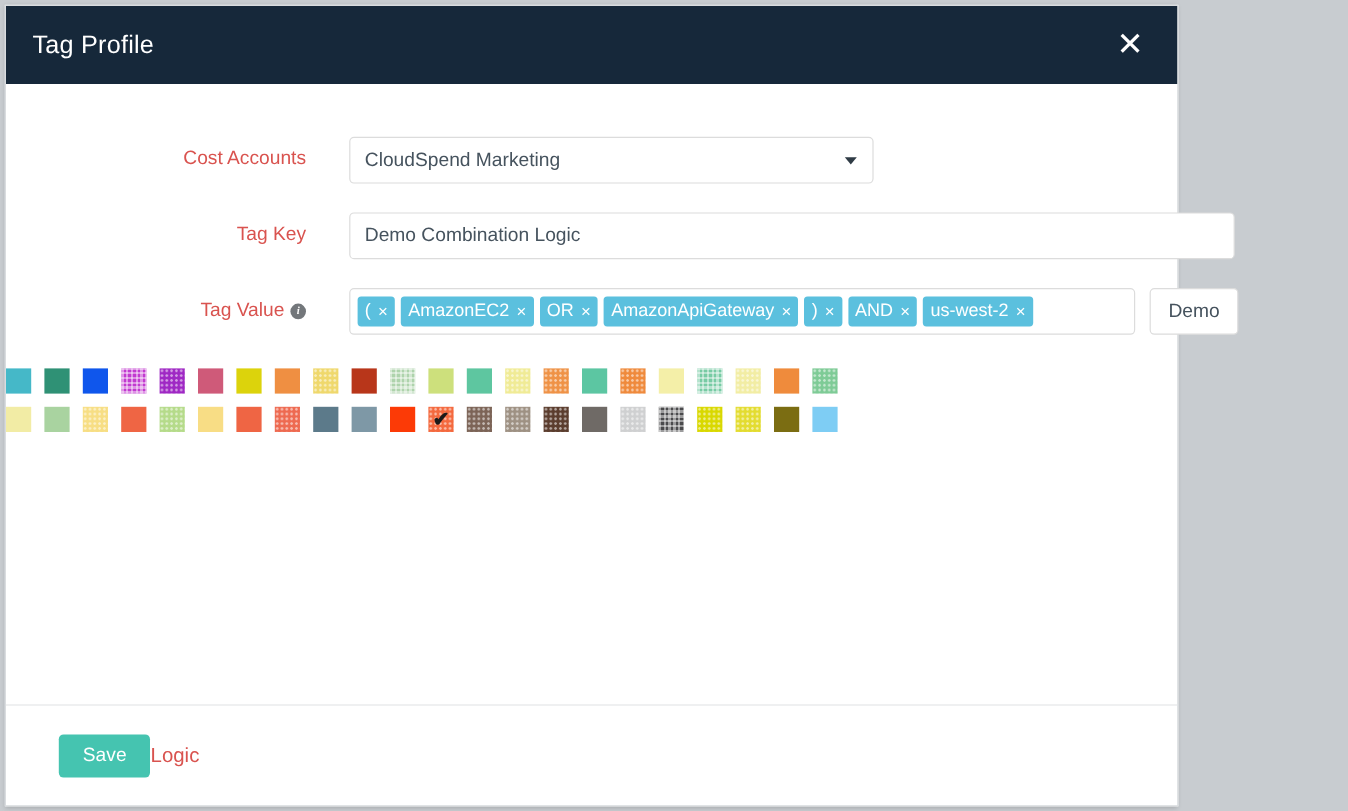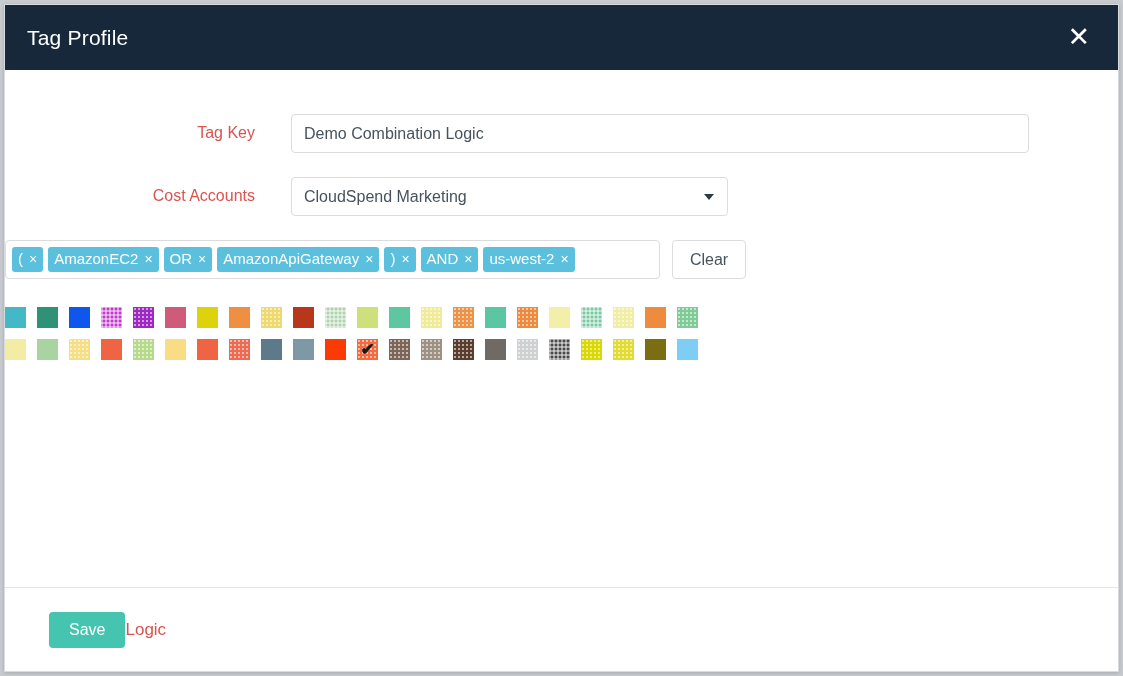--- a/index.html
+++ b/index.html
@@ -10,21 +10,21 @@
   body {
     font-family: "Liberation Sans", sans-serif;
     width: 1123px;
     height: 676px;
     overflow: hidden;
   }
   .modal {
     position: absolute;
     left: 4px;
     top: 4px;
-    width: 1115px;
+    width: 978px;
     height: 668px;
     background: #ffffff;
     border: 1px solid #d9dcdf;
     box-sizing: border-box;
     box-shadow: 0 1px 4px rgba(0,0,0,.18);
     display: flex;
     flex-direction: column;
   }
   
   .modal-header {
@@ -241,37 +241,40 @@
 <div class="modal">
 
   <div class="modal-header">
     <div class="modal-title">Tag Profile</div>
     <div class="close-btn">✕</div>
   </div>
 
   <div class="modal-body">
 
     <div class="form-row">
-      <div class="form-label">Tag Key</div>
-      <div class="form-control">
-        <input class="text-input" type="text" value="Demo Combination Logic" style="">
-      </div>
-    </div>
-
-    <div class="form-row">
       <div class="form-label">Cost Accounts</div>
       <div class="form-control">
         <div class="select-wrap">
           <div class="select-input">CloudSpend Marketing</div>
           <span class="select-caret"></span>
         </div>
       </div>
     </div>
 
     <div class="form-row">
+      <div class="form-label">Tag Key</div>
+      <div class="form-control">
+        <input class="text-input" type="text" value="Demo Combination Logic" style="">
+      </div>
+    </div>
+
+    <div class="form-row">
+      <div class="form-label">
+        <span>Tag Value</span><span class="label-info">i</span>
+      </div>
       <div class="form-control">
         <div class="token-input" id="token-input">
             <span class="token" style="background: rgb(91, 192, 222);">
               <span>(</span>
               <span class="token-x">×</span>
             </span>
             <span class="token" style="background: rgb(91, 192, 222);">
               <span>AmazonEC2</span>
               <span class="token-x">×</span>
             </span>
@@ -289,21 +292,21 @@
             </span>
             <span class="token" style="background: rgb(91, 192, 222); align-items: flex-end;">
               <span>AND</span>
               <span class="token-x">×</span>
             </span>
             <span class="token" style="background: rgb(91, 192, 222); justify-content: space-between;">
               <span>us-west-2</span>
               <span class="token-x">×</span>
             </span>
           </div>
-        <button class="clear-btn">Clear</button>
+        <button class="clear-btn">Demo</button>
       </div>
     </div>
 
     <div class="form-row">
       <div class="form-control">
         <div class="palette" id="palette">
             <div class="swatch" style="background: rgb(69, 184, 200);"></div>
             <div class="swatch" style="background: rgb(47, 145, 117);"></div>
             <div class="swatch" style="background: rgb(15, 86, 236);"></div>
             <div class="swatch" style="background: repeating-linear-gradient(0deg, rgba(255, 255, 255, 0.45) 0px, rgba(255, 255, 255, 0.45) 2px, transparent 2px, transparent 4px), repeating-linear-gradient(90deg, rgba(255, 255, 255, 0.45) 0px, rgba(255, 255, 255, 0.45) 2px, transparent 2px, transparent 4px), rgb(194, 58, 208);"></div>

